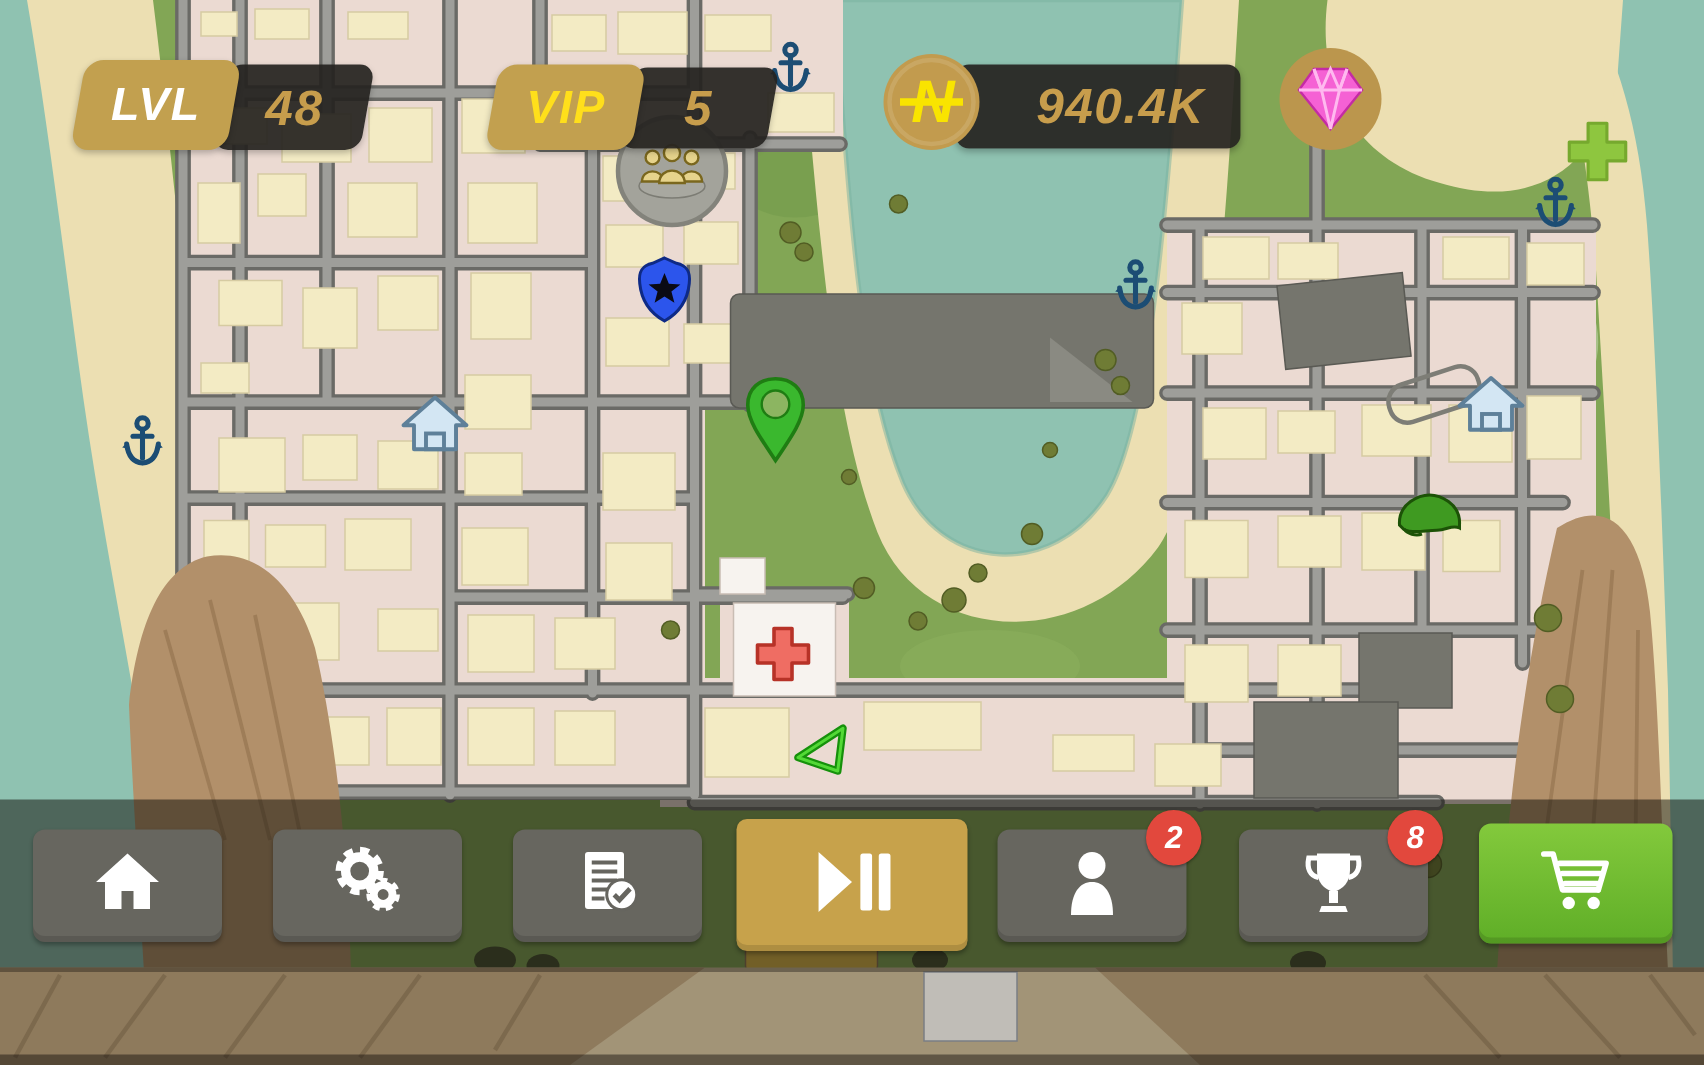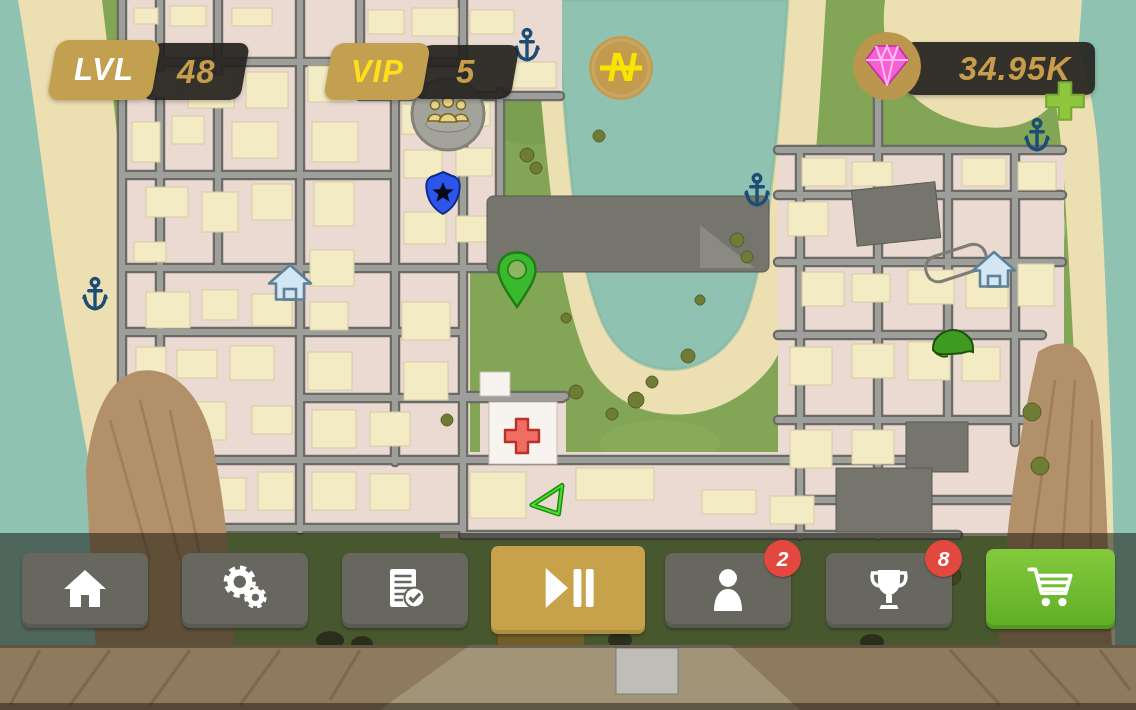--- a/index.html
+++ b/index.html
@@ -336,32 +336,32 @@
       <span class="unskew hud-num">48</span>
     </div>
 
     <div class="plate-gold" style="left:328px;top:43px;width:98px;height:57px;z-index:2;">
       <span class="unskew hud-label vip">VIP</span>
     </div>
     <div class="plate-dark" style="left:417px;top:45px;width:98px;height:54px;z-index:1;">
       <span class="unskew hud-num">5</span>
     </div>
 
+    <div class="plate-flat" style="left:637px;top:43px;width:160px;height:56px;padding-left:30px;">
+      <span class="hud-num">940.4K</span>
+    </div>
     <div class="coin" style="left:588px;top:35px;">
       <svg width="66" height="66" viewBox="0 0 66 66">
         <circle cx="33" cy="33" r="32" fill="#c29b4e"></circle>
         <circle cx="33" cy="33" r="28" fill="none" stroke="rgba(255,255,255,0.12)" stroke-width="3"></circle>
         <text x="34" y="46" font-size="40" font-style="italic" font-weight="bold" fill="#f9e400" text-anchor="middle" font-family="Liberation Sans, sans-serif">N</text>
         <path d="M12 33 H54" stroke="#f9e400" stroke-width="5"></path>
       </svg>
     </div>
 
-    <div class="plate-flat" style="left:905px;top:42px;width:160px;height:53px;padding-left:30px;">
-      <span class="hud-num">34.95K</span>
-    </div>
     <div class="coin" style="left:852px;top:31px;">
       <svg width="70" height="70" viewBox="0 0 70 70">
         <circle cx="35" cy="35" r="34" fill="#bb964d"></circle>
         <path d="M14 29 L24 15 L46 15 L56 29 L35 55 Z" fill="#f561d4" stroke="#c42ba4" stroke-width="1.6"></path>
         <path d="M14 29 H56 M24 15 L29 29 L35 55 M46 15 L41 29 L35 55" stroke="#ffb9ef" stroke-width="2" fill="none"></path>
         <path d="M24 15 L29 29 L35 15 L41 29 L46 15" stroke="#ffb9ef" stroke-width="2" fill="none"></path>
       </svg>
     </div>
 
     <div class="plus-btn">

